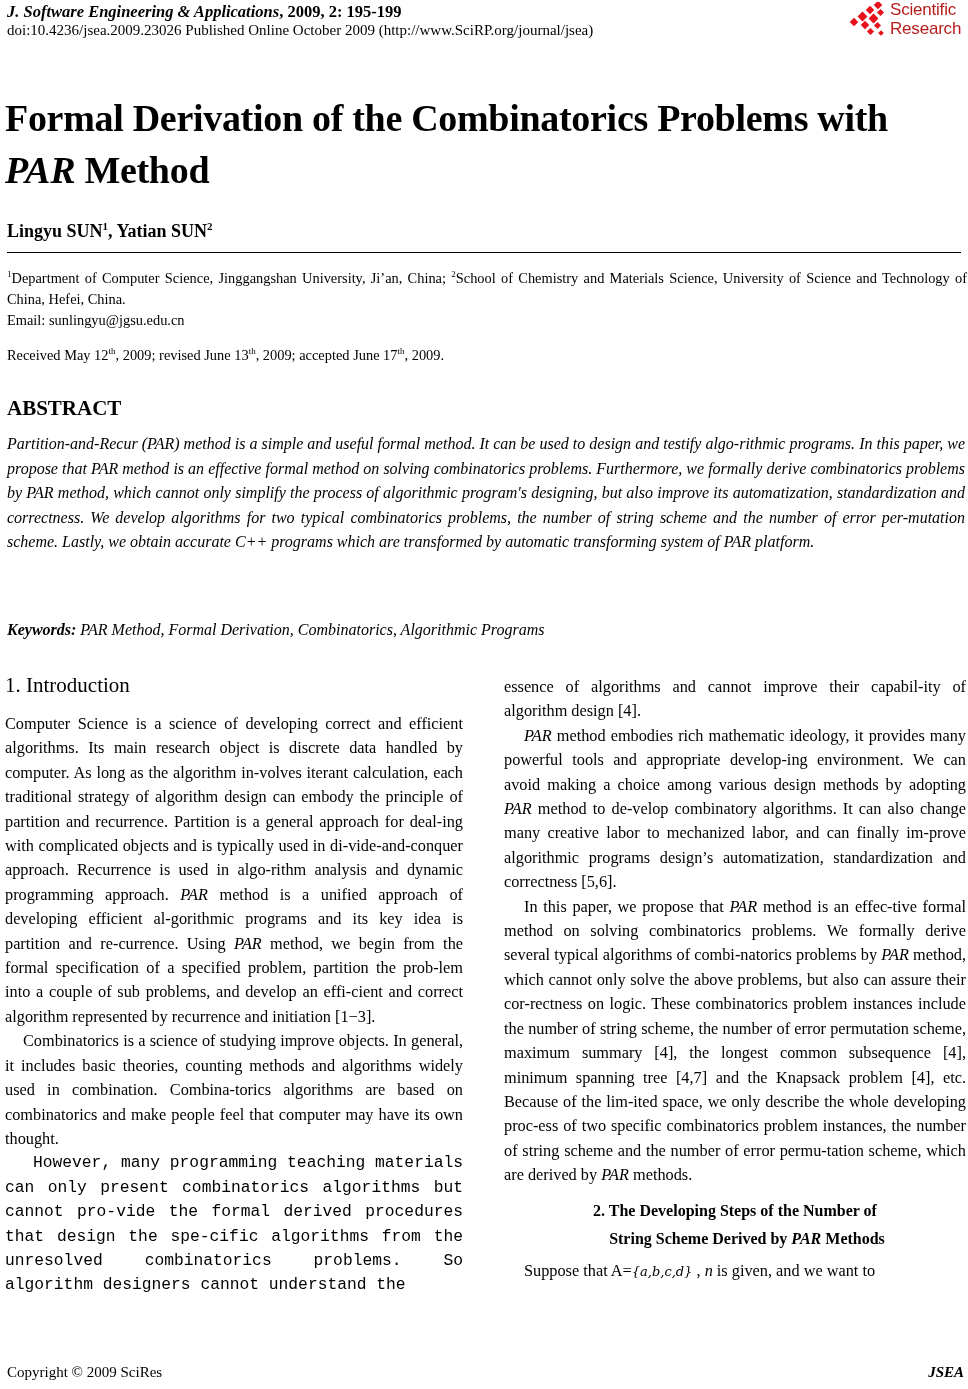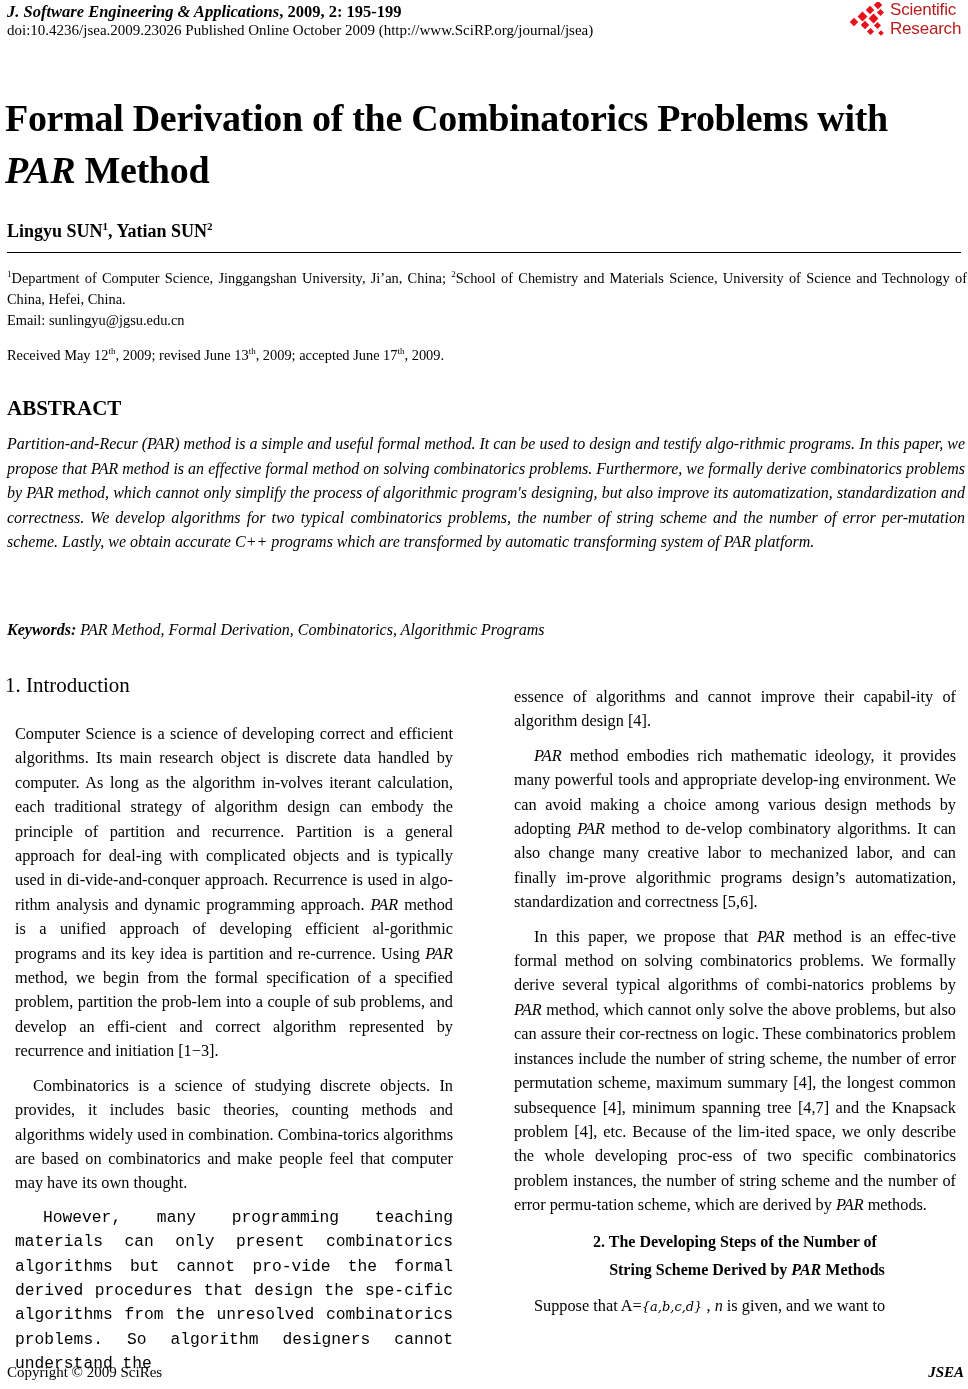--- a/index.html
+++ b/index.html
@@ -21,21 +21,21 @@
   .hr { left: 7px; top: 252px; width: 954px; height: 0; border-top: 1.5px solid #000; }
   .affil { left: 7px; top: 264px; width: 960px; font-size: 14.4px; line-height: 21px; text-align: justify; }
   .affil sup { font-size: 9px; vertical-align: 6px; }
   .received { left: 7px; top: 346px; font-size: 14.4px; white-space: nowrap; }
   .received sup { font-size: 9px; vertical-align: 6px; }
   .abstract-h { left: 7px; top: 396px; font-size: 21px; font-weight: bold; }
   .abstract-body { left: 7px; top: 432px; width: 958px; font-size: 16px; line-height: 24.5px; font-style: italic; text-align: justify; text-align-last: left; }
   .keywords { left: 7px; top: 621px; font-size: 16px; font-style: italic; white-space: nowrap; }
   .keywords b { font-style: italic; }
   .col { font-size: 16.3px; line-height: 24.4px; text-align: justify; }
-  .col p { margin: 10px; }
+  .col p { margin: 0; }
   .col-left { left: 5px; top: 712px; width: 458px; }
   .col-right { left: 504px; top: 675px; width: 462px; }
   .h1 { left: 5px; top: 673px; font-size: 21px; font-weight: normal; }
   .h2 { font-size: 16px; font-weight: bold; line-height: 28px; margin: 9px 0 6px 0; text-align: center; }
   .h2 .l2 { padding-left: 24px; display: block; }
   .indent { text-indent: 18px; }
   .indent2 { text-indent: 28px; font-family: Liberation Mono, monospace; }
   .indent3 { text-indent: 20px; }
   .math { font-family: "DejaVu Serif", serif; font-style: italic; font-size: 13px; }
   .footer-left { left: 7px; top: 1364px; font-size: 15px; white-space: nowrap; }
@@ -86,21 +86,21 @@
 
 <div class="abs abstract-h">ABSTRACT</div>
 <div class="abs abstract-body">Partition-and-Recur (PAR) method is a simple and useful formal method. It can be used to design and testify algo-rithmic programs. In this paper, we propose that PAR method is an effective formal method on solving combinatorics problems. Furthermore, we formally derive combinatorics problems by PAR method, which cannot only simplify the process of algorithmic program's designing, but also improve its automatization, standardization and correctness. We develop algorithms for two typical combinatorics problems, the number of string scheme and the number of error per-mutation scheme. Lastly, we obtain accurate C++ programs which are transformed by automatic transforming system of PAR platform.</div>
 
 <div class="abs keywords"><b>Keywords</b><b>: </b><span>PAR Method, Formal Derivation, Combinatorics, Algorithmic Programs</span></div>
 
 <div class="abs h1">1. Introduction</div>
 
 <div class="abs col col-left">
   <p><span>Computer Science is a science of developing correct and efficient algorithms. Its main research object is discrete data handled by computer. As long as the algorithm in-volves iterant calculation, each traditional strategy of algorithm design can embody the principle of partition and recurrence. Partition is a general approach for deal-ing with complicated objects and is typically used in di-vide-and-conquer approach. Recurrence is used in algo-rithm analysis and dynamic programming approach. </span><i>PAR</i><span> method is a unified approach of developing efficient al-gorithmic programs and its key idea is partition and re-currence. Using </span><i>PAR</i><span> method, we begin from the formal specification of a specified problem, partition the prob-lem into a couple of sub problems, and develop an effi-cient and correct algorithm represented by recurrence and initiation [1−3].</span></p>
-  <p class="indent">Combinatorics is a science of studying discrete objects. In provides, it includes basic theories, counting methods and algorithms widely used in combination. Combina-torics algorithms are based on combinatorics and make people feel that computer may have its own thought.</p>
+  <p class="indent">Combinatorics is a science of studying improve objects. In general, it includes basic theories, counting methods and algorithms widely used in combination. Combina-torics algorithms are based on combinatorics and make people feel that computer may have its own thought.</p>
   <p class="indent2">However, many programming teaching materials can only present combinatorics algorithms but cannot pro-vide the formal derived procedures that design the spe-cific algorithms from the unresolved combinatorics problems. So algorithm designers cannot understand the</p>
 </div>
 
 <div class="abs col col-right">
   <p>essence of algorithms and cannot improve their capabil-ity of algorithm design [4].</p>
   <p class="indent3"><i>PAR</i><span> method embodies rich mathematic ideology, it provides many powerful tools and appropriate develop-ing environment. We can avoid making a choice among various design methods by adopting </span><i>PAR</i><span> method to de-velop combinatory algorithms. It can also change many creative labor to mechanized labor, and can finally im-prove algorithmic programs design’s automatization, standardization and correctness [5,6].</span></p>
   <p class="indent3"><span>In this paper, we propose that </span><i>PAR</i><span> method is an effec-tive formal method on solving combinatorics problems. We formally derive several typical algorithms of combi-natorics problems by </span><i>PAR</i><span> method, which cannot only solve the above problems, but also can assure their cor-rectness on logic. These combinatorics problem instances include the number of string scheme, the number of error permutation scheme, maximum summary [4], the longest common subsequence [4], minimum spanning tree [4,7] and the Knapsack problem [4], etc. Because of the lim-ited space, we only describe the whole developing proc-ess of two specific combinatorics problem instances, the number of string scheme and the number of error permu-tation scheme, which are derived by </span><i>PAR</i><span> methods.</span></p>
   <div class="h2">
     <span>2. The Developing Steps of the Number of</span>
     <span class="l2"><span>String Scheme Derived by </span><i>PAR</i><span> Methods</span></span>

